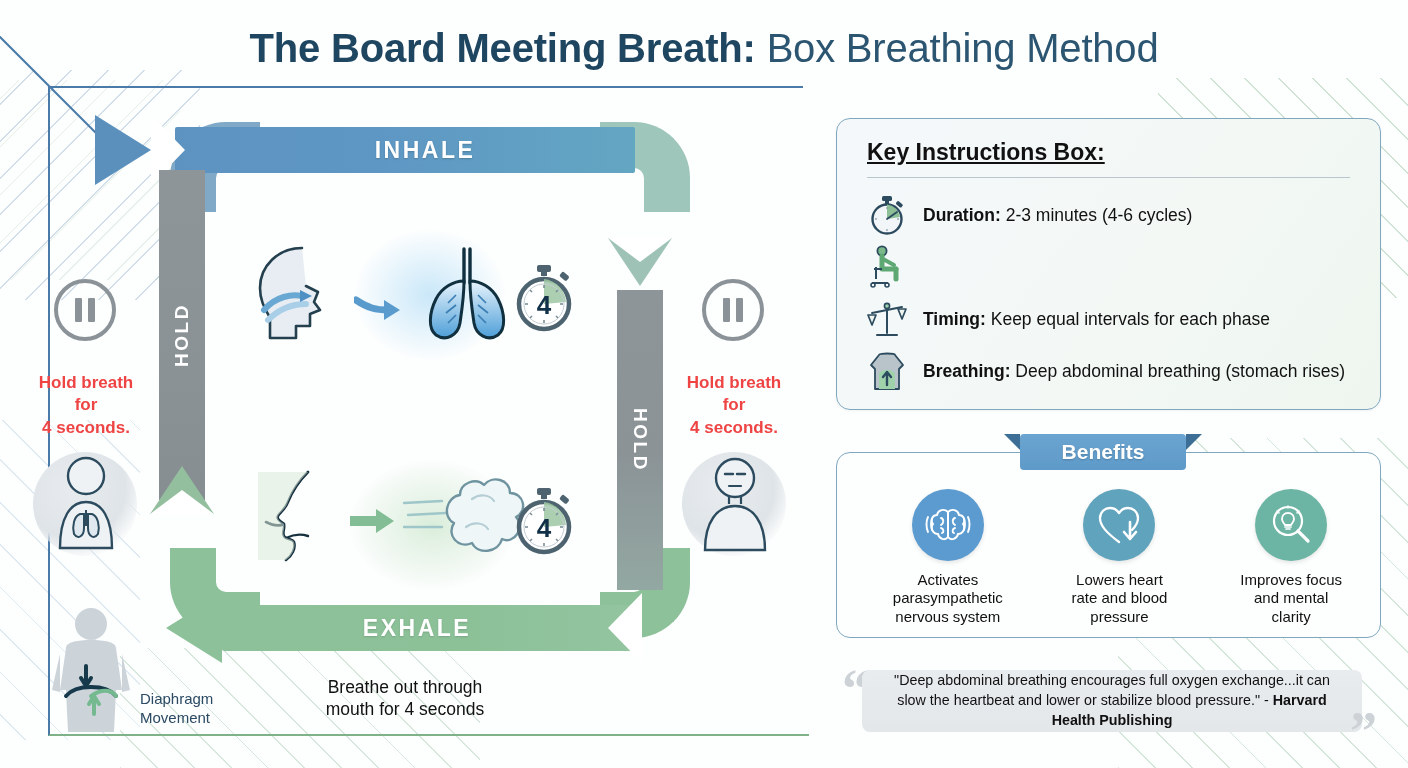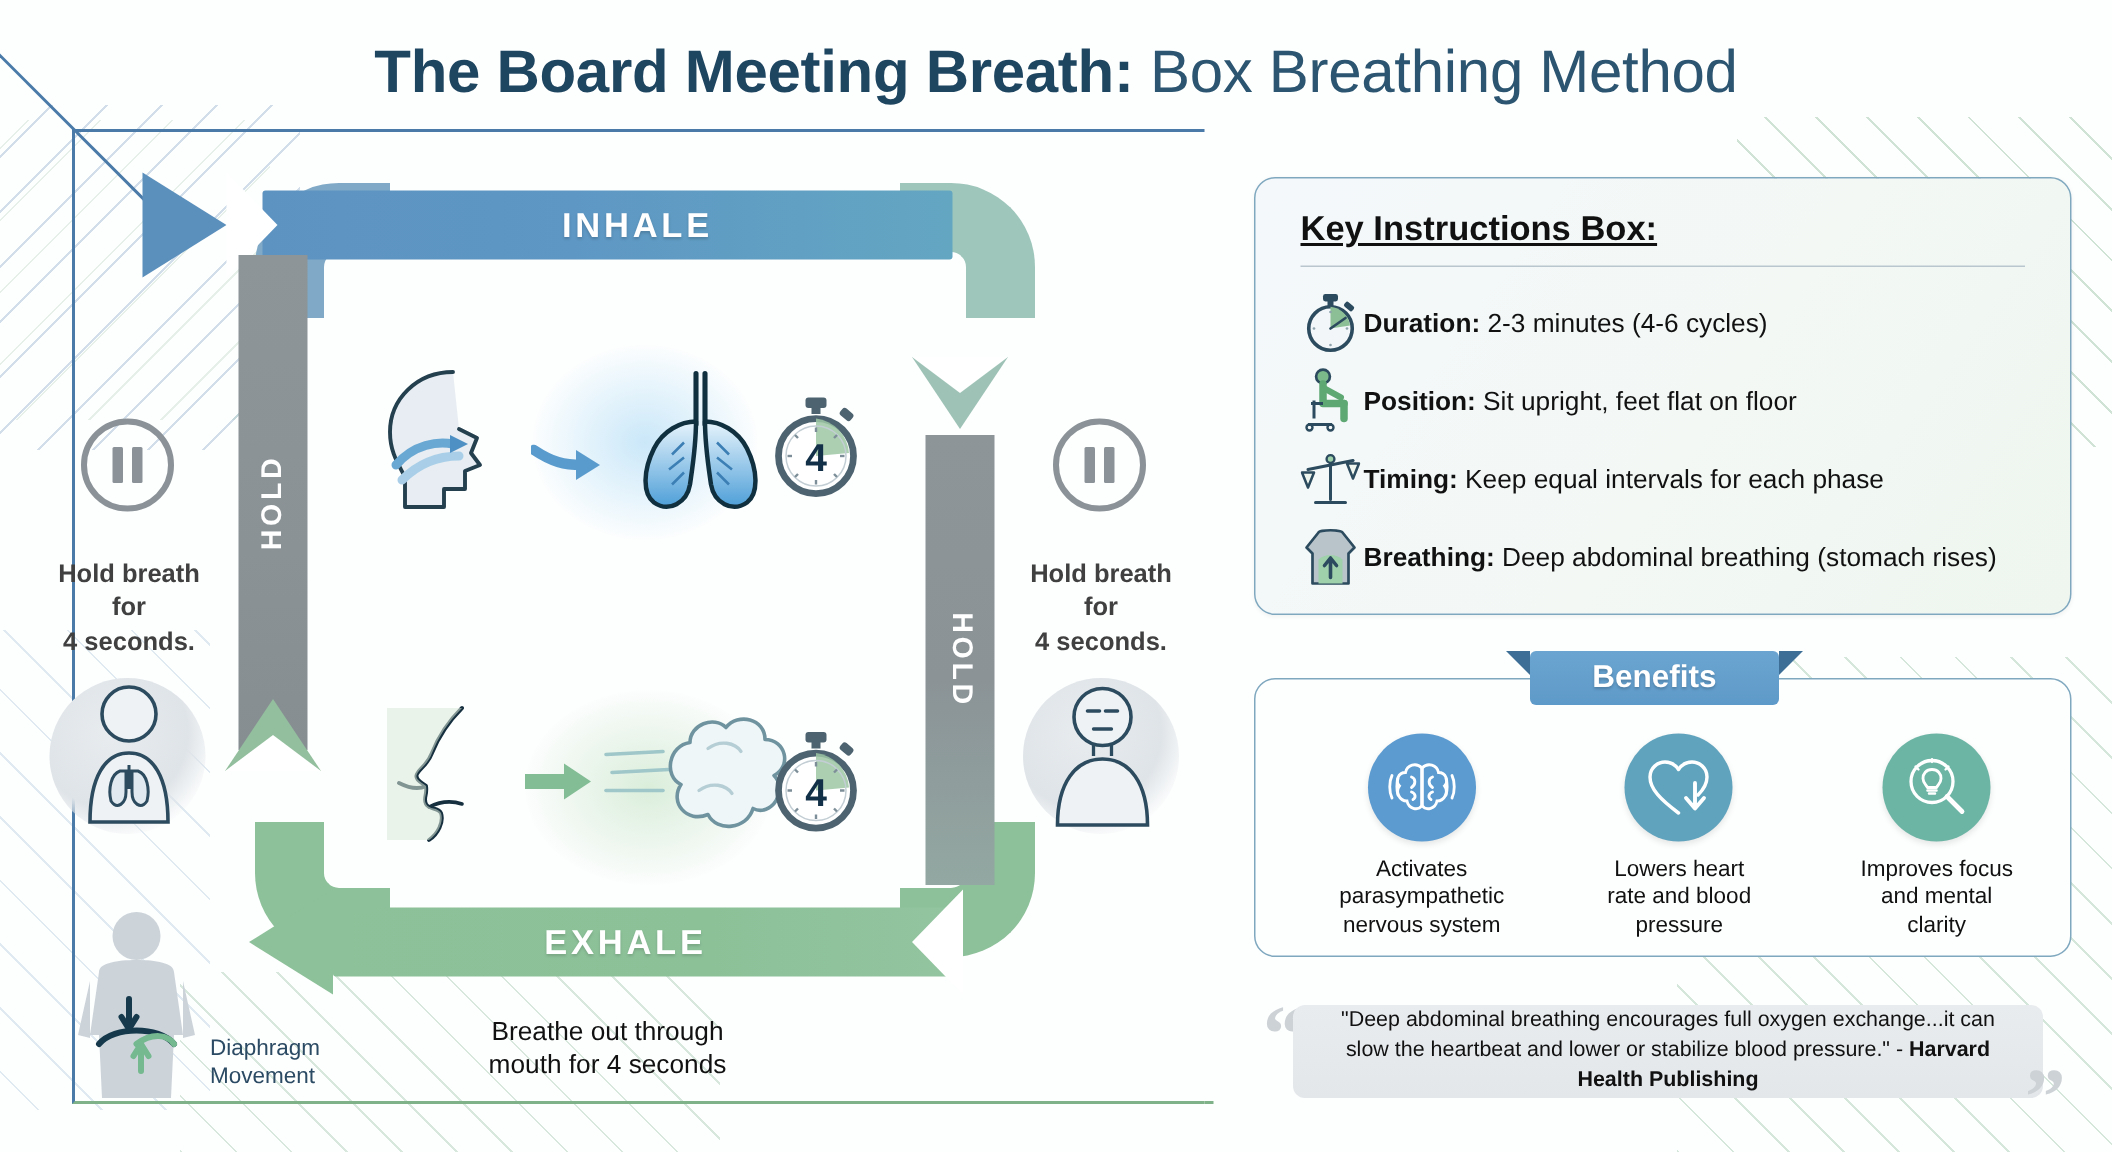--- a/index.html
+++ b/index.html
@@ -232,21 +232,21 @@
   
   .pause-badge {
     position: absolute; width: 62px; height: 62px; border-radius: 50%;
     border: 4px solid #8b9398; display: flex; align-items: center; justify-content: center;
     gap: 6px;
   }
   .pause-badge i { display: block; width: 7px; height: 24px; background: #8b9398; border-radius: 1px; }
 
   .hold-cap {
     position: absolute; width: 160px; text-align: center;
-    font-size: 17px; line-height: 1.32; color: #404040; font-weight: 700;
+    font-size: 17px; line-height: 1.32; color: #ef4444; font-weight: 700;
   }
 
   .person-circle {
     position: absolute; width: 104px; height: 104px; border-radius: 50%;
     background: radial-gradient(circle at 40% 35%, #e8ecef 0%, #dfe4e8 55%, rgba(240,243,245,0) 78%);
   }
 
   
   .icon-row { position: absolute; display: flex; align-items: center; }
 
@@ -279,21 +279,21 @@
   }
   .instr-title {
     position: absolute; left: 30px; top: 20px;
     font-size: 23px; font-weight: 700; color: #111; text-decoration: underline;
   }
   .instr-rule {
     position: absolute; left: 30px; top: 58px; width: 483px; height: 1px; background: #b9c6cd;
   }
   .instr-list { position: absolute; left: 28px; top: 70px; width: 500px; }
   .instr-item {
-    display: flex; align-items: center; height: 52px; 
+    display: flex; align-items: center; height: 52px; gap: 14px;
   }
   .instr-ico { width: 44px; height: 46px; flex: 0 0 44px; display:flex; align-items:center; justify-content:center;}
   .instr-text { font-size: 17.5px; color: #111; }
   .instr-text b { font-weight: 700; }
 
   
   .benefits-box {
     position: absolute; left: 4px; top: 452px; width: 545px; height: 186px;
     border: 1.6px solid #7fa8bf;
     border-radius: 14px;
@@ -597,23 +597,20 @@
               <circle cx="14" cy="6" r="4.6" fill="#7bb98b" stroke="#2c4b5e" stroke-width="1.8"></circle>
               <path d="M14 11 L14 24 L28 24" fill="none" stroke="#5ea873" stroke-width="5" stroke-linecap="round" stroke-linejoin="round"></path>
               <path d="M28 24 L28 34" fill="none" stroke="#5ea873" stroke-width="5" stroke-linecap="round"></path>
               <path d="M15 14 L26 20" fill="none" stroke="#5ea873" stroke-width="4" stroke-linecap="round"></path>
               <path d="M8 22 L8 34 M4 38 h16" fill="none" stroke="#2c4b5e" stroke-width="2"></path>
               <path d="M6 24 L14 24" stroke="#2c4b5e" stroke-width="2"></path>
               <circle cx="5" cy="40" r="2" fill="none" stroke="#2c4b5e" stroke-width="1.6"></circle>
               <circle cx="19" cy="40" r="2" fill="none" stroke="#2c4b5e" stroke-width="1.6"></circle>
             </svg>
           </span>
-          <span class="instr-text">
-            <b>Position:</b><span> Sit upright, feet flat on floor</span>
-          </span>
         </div>
 
         <div class="instr-item">
           <span class="instr-ico">
             <svg width="40" height="40" viewBox="0 0 40 40">
               <circle cx="20" cy="7" r="2.6" fill="#9fd1ab" stroke="#2c4b5e" stroke-width="1.6"></circle>
               <path d="M20 10 L20 34 M10 36 h20" stroke="#2c4b5e" stroke-width="2" fill="none" stroke-linecap="round"></path>
               <path d="M5 14 L35 8" stroke="#2c4b5e" stroke-width="2" fill="none" stroke-linecap="round"></path>
               <path d="M1 16 L9 16 L5 26 Z" fill="#eef6ef" stroke="#2c4b5e" stroke-width="1.7" stroke-linejoin="round"></path>
               <path d="M31 10 L39 10 L35 20 Z" fill="#eef6ef" stroke="#2c4b5e" stroke-width="1.7" stroke-linejoin="round"></path>

